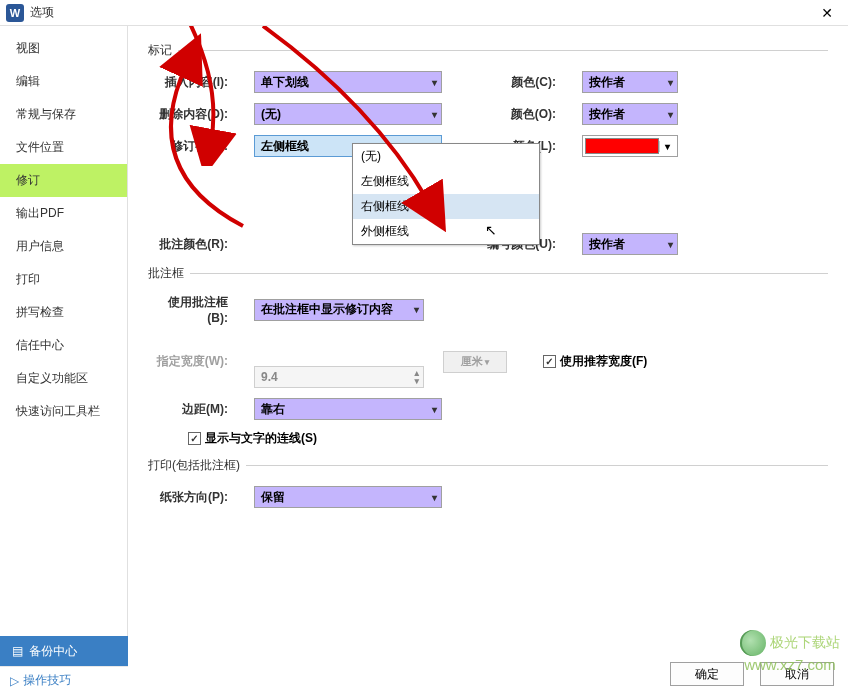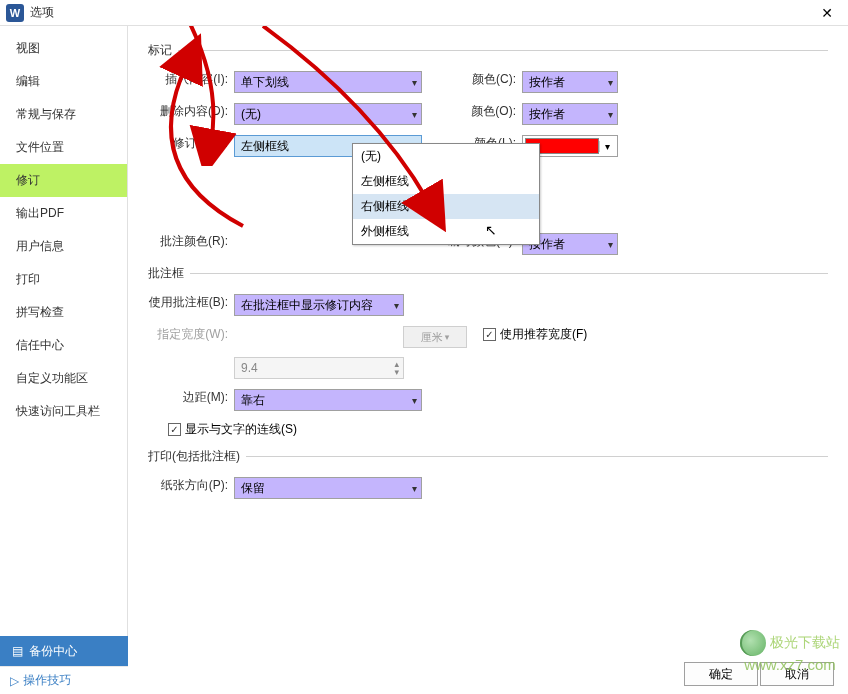--- a/index.html
+++ b/index.html
@@ -70,23 +70,24 @@
     }
     .section-title::after {
       content: "";
       flex: 1;
       height: 1px;
       background: #d0d0d0;
       margin-left: 6px;
     }
     .row {
       display: flex;
-      align-items: flex-start;
+      align-items: center;
       margin-bottom: 10px;
-      gap: 0;
+      gap: 20px;
+      font-weight: bold;
     }
     .lbl {
       width: 86px;
       text-align: right;
       color: #333;
       padding-right: 6px;
     }
     .lbl.disabled { color: #a0a0a0; }
     .lbl2 {
       width: 76px;
@@ -210,21 +211,21 @@
       gap: 4px;
       color: #3a7fc4;
       cursor: pointer;
       border-top: 1px solid #e8e8e8;
     }
     .footer {
       position: absolute;
       right: 14px;
       bottom: 8px;
       display: flex;
-      gap: 2px;
+      gap: 16px;
     }
     .btn {
       width: 74px;
       height: 24px;
       border: 1px solid #a0a0a0;
       background: #fdfdfd;
       display: flex;
       align-items: center;
       justify-content: center;
       cursor: pointer;

